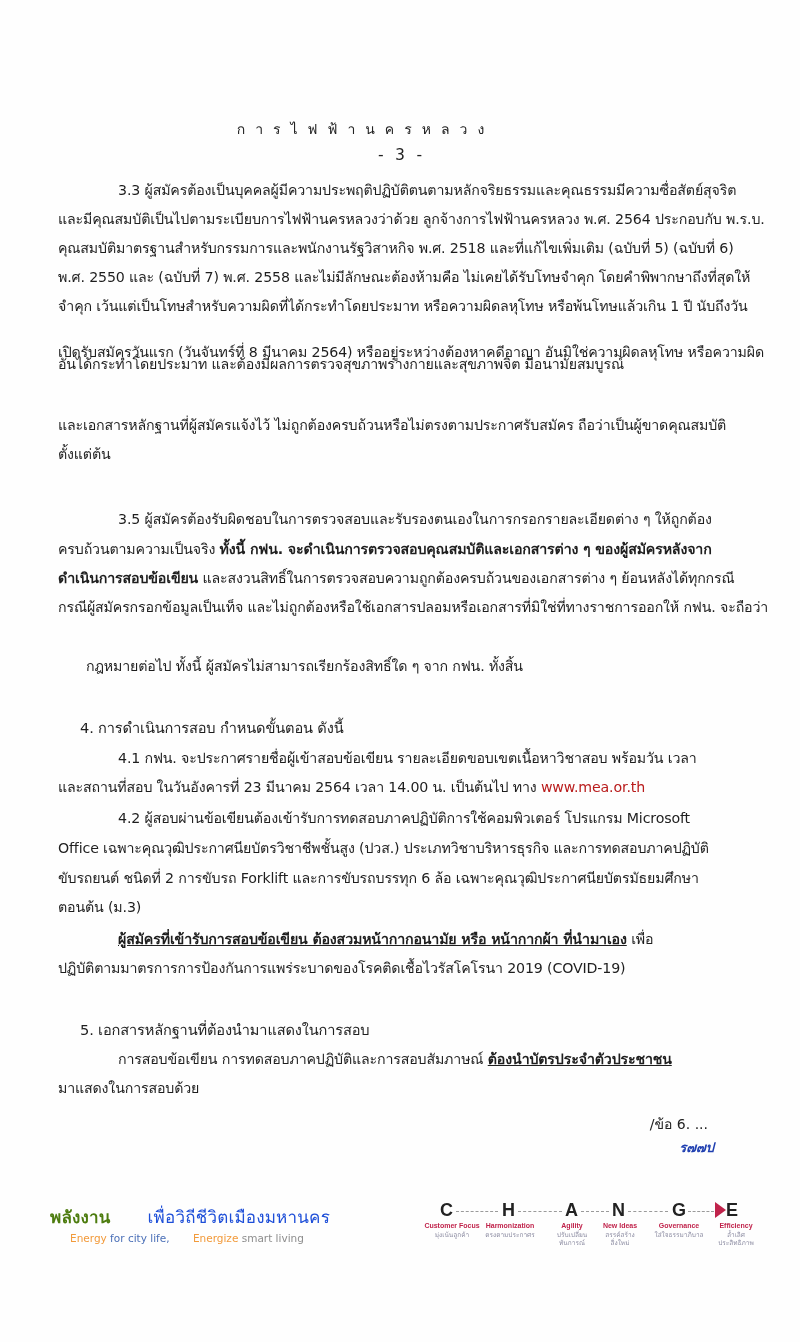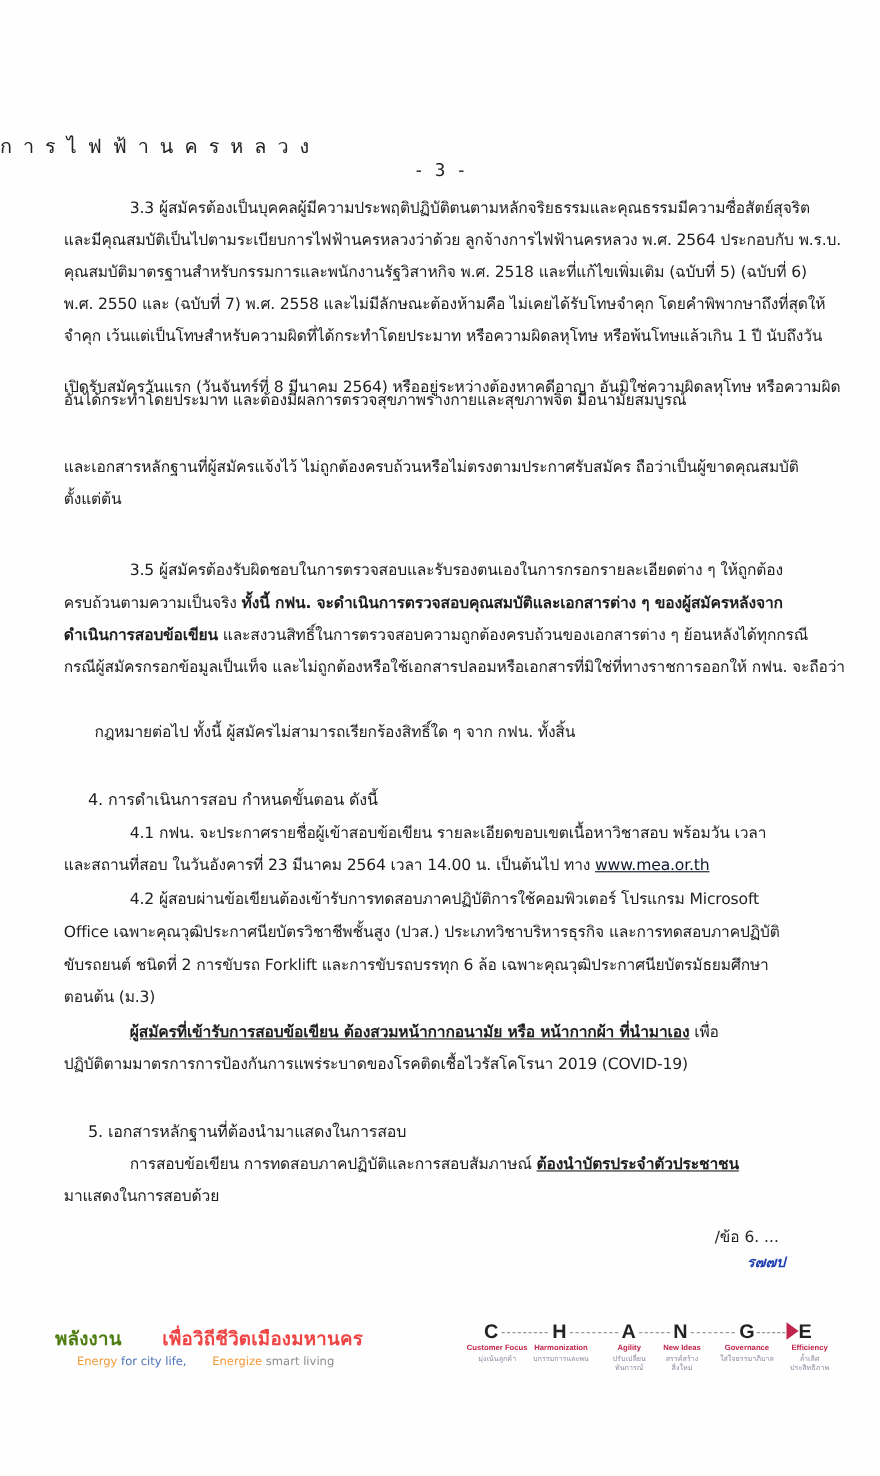--- a/index.html
+++ b/index.html
@@ -1,33 +1,33 @@
 <!DOCTYPE html>
 <html><head>
 <meta charset="utf-8">
 <style>
   html, body { margin:0; padding:0; background:#ffffff; }
   body { width:800px; height:1342px; position:relative; overflow:hidden;
          font-family:"DejaVu Sans", "Liberation Sans", sans-serif; color:#1a1a1a; }
   .page { position:absolute; left:0; top:0; width:800px; height:1342px; background:#fefefe; }
-  .org-title { position:absolute; top:118px; left:0; width:731px; text-align:left;
-               font-family:"DejaVu Sans Mono", monospace; font-size:18px; letter-spacing:10px; color:#222; }
+  .org-title { position:absolute; top:118px; left:0; width:731px; text-align:center;
+               font-family:"DejaVu Sans Mono", monospace; font-size:14px; letter-spacing:10px; color:#222; }
   .page-no { position:absolute; top:145px; left:0; width:800px; text-align:center;
              font-family:"DejaVu Sans Mono", monospace; font-size:16px; color:#222; }
   .ln { position:absolute; white-space:nowrap; font-size:14.2px; line-height:20px; color:#1e1e1e; letter-spacing:-0.15px; }
   .b { font-weight:bold; }
   .u { text-decoration:underline; }
-  .link { color:#0f172a; text-decoration:underline; }
+  .link { color:#b91c1c; }
   .heading { font-size:14.6px; }
   .cont { position:absolute; right:92px; top:1113px; font-size:14px; color:#222; }
   .sign { position:absolute; right:86px; top:1137px; font-size:13px; color:#1f3fb0; font-style:italic; font-weight:bold; }
   .footer-left { position:absolute; left:50px; top:1203px; }
   .brand-th { font-size:17px; font-weight:bold; letter-spacing:0.2px; }
   .brand-th .orange { color:#4d7c0f; }
-  .brand-th .gray { color:#ef4444; font-weight:bold;padding-left:37px; }
+  .brand-th .gray { color:#1d4ed8; font-weight:normal;padding-left:37px; }
   .brand-en { font-size:10.5px; margin-top:2px; }
   .brand-en .o { color:#f29a3a;margin-left:20px; }
   .brand-en .g { color:#8d8d8d; }
   .brand-en .b2 { color:#4a6fb7; }
   .change { position:absolute; left:432px; top:1200px; width:330px; height:60px; }
   .ch-letter { position:absolute; top:0; font-size:18px; font-weight:bold; color:#222; font-family:"Liberation Sans", sans-serif; }
   .ch-dash { position:absolute; top:11px; height:0; border-top:1.5px dashed #9a9a9a; }
   .ch-label { position:absolute; top:22px; font-size:7px; font-weight:bold; color:#c0234b; white-space:nowrap; text-align:center; font-family:"Liberation Sans", sans-serif; }
   .ch-sub { position:absolute; top:31px; font-size:6.5px; color:#8a8aa0; white-space:normal; text-align:center; line-height:8px; }
   .ch-arrow { position:absolute; top:2px; width:0; height:0; border-top:8px solid transparent; border-bottom:8px solid transparent; border-left:11px solid #c0234b; }
@@ -104,21 +104,21 @@
     <div class="ch-letter" style="left:180px;">N</div>
     <div class="ch-dash" style="left:196px;width:40px;"></div>
     <div class="ch-letter" style="left:240px;">G</div>
     <div class="ch-dash" style="left:256px;width:26px;"></div>
     <div class="ch-arrow" style="left:283px;"></div>
     <div class="ch-letter" style="left:294px;">E</div>
 
     <div class="ch-label" style="left:-8px;width:56px;">Customer Focus</div>
     <div class="ch-sub" style="left:-8px;width:56px;">มุ่งเน้นลูกค้า</div>
     <div class="ch-label" style="left:50px;width:56px;">Harmonization</div>
-    <div class="ch-sub" style="left:50px;width:56px;">บกรรมการและพน</div>
+    <div class="ch-sub" style="left:50px;width:56px;">ตรงตามประกาศร</div>
     <div class="ch-label" style="left:120px;width:40px;">Agility</div>
     <div class="ch-sub" style="left:122px;width:36px;">ปรับเปลี่ยนทันการณ์</div>
     <div class="ch-label" style="left:168px;width:40px;">New Ideas</div>
     <div class="ch-sub" style="left:170px;width:36px;">สรรค์สร้างสิ่งใหม่</div>
     <div class="ch-label" style="left:222px;width:50px;">Governance</div>
     <div class="ch-sub" style="left:218px;width:58px;">ใส่ใจธรรมาภิบาล</div>
     <div class="ch-label" style="left:284px;width:40px;">Efficiency</div>
     <div class="ch-sub" style="left:286px;width:36px;">ล้ำเลิศประสิทธิภาพ</div>
   </div>
 

